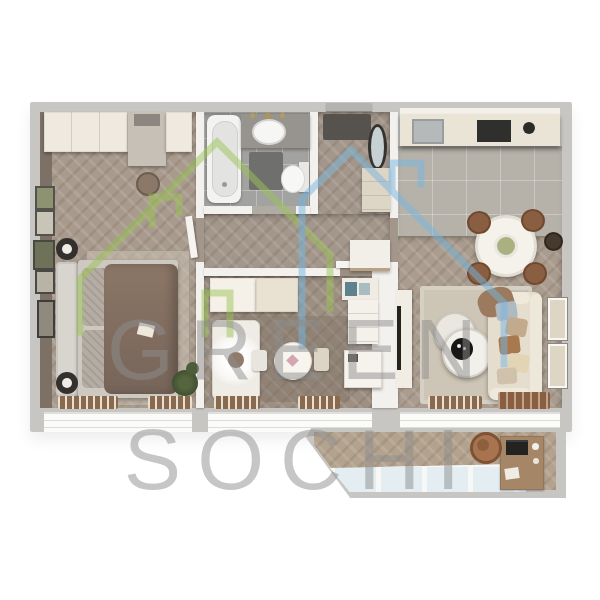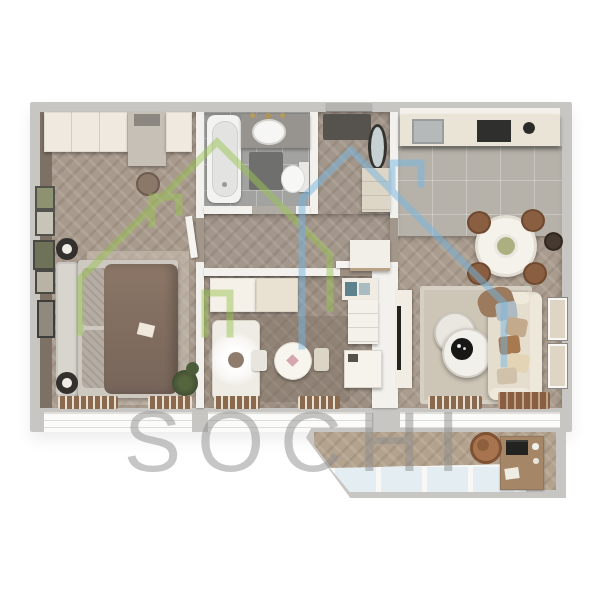--- a/index.html
+++ b/index.html
@@ -176,15 +176,16 @@
 
   <svg class="abs" style="left:0;top:0;z-index:40;pointer-events:none;" width="600" height="600" viewBox="0 0 600 600">
     <g fill="none" stroke-width="7" stroke-linecap="square" opacity="0.5">
       <polyline points="80,332 80,279 217,142 330,255 330,308" stroke="#9cc557"></polyline>
       <polyline points="152,224 152,197 179,197 179,212" stroke="#9cc557"></polyline>
       <polyline points="205,334 205,293 230,293 230,334" stroke="#9cc557"></polyline>
       <polyline points="302,346 302,199 351,150 504,303 504,364" stroke="#76b6e1"></polyline>
       <polyline points="392,191 392,163 421,163 421,184" stroke="#76b6e1"></polyline>
     </g>
   </svg>
-  <div class="wm-line" style="top:398px;">SOCHI</div>
+  <div class="wm-line" style="top:306px;">GREEN</div>
+  <div class="wm-line" style="top:416px;">SOCHI</div>
 
 </div>
 
 </body></html>

